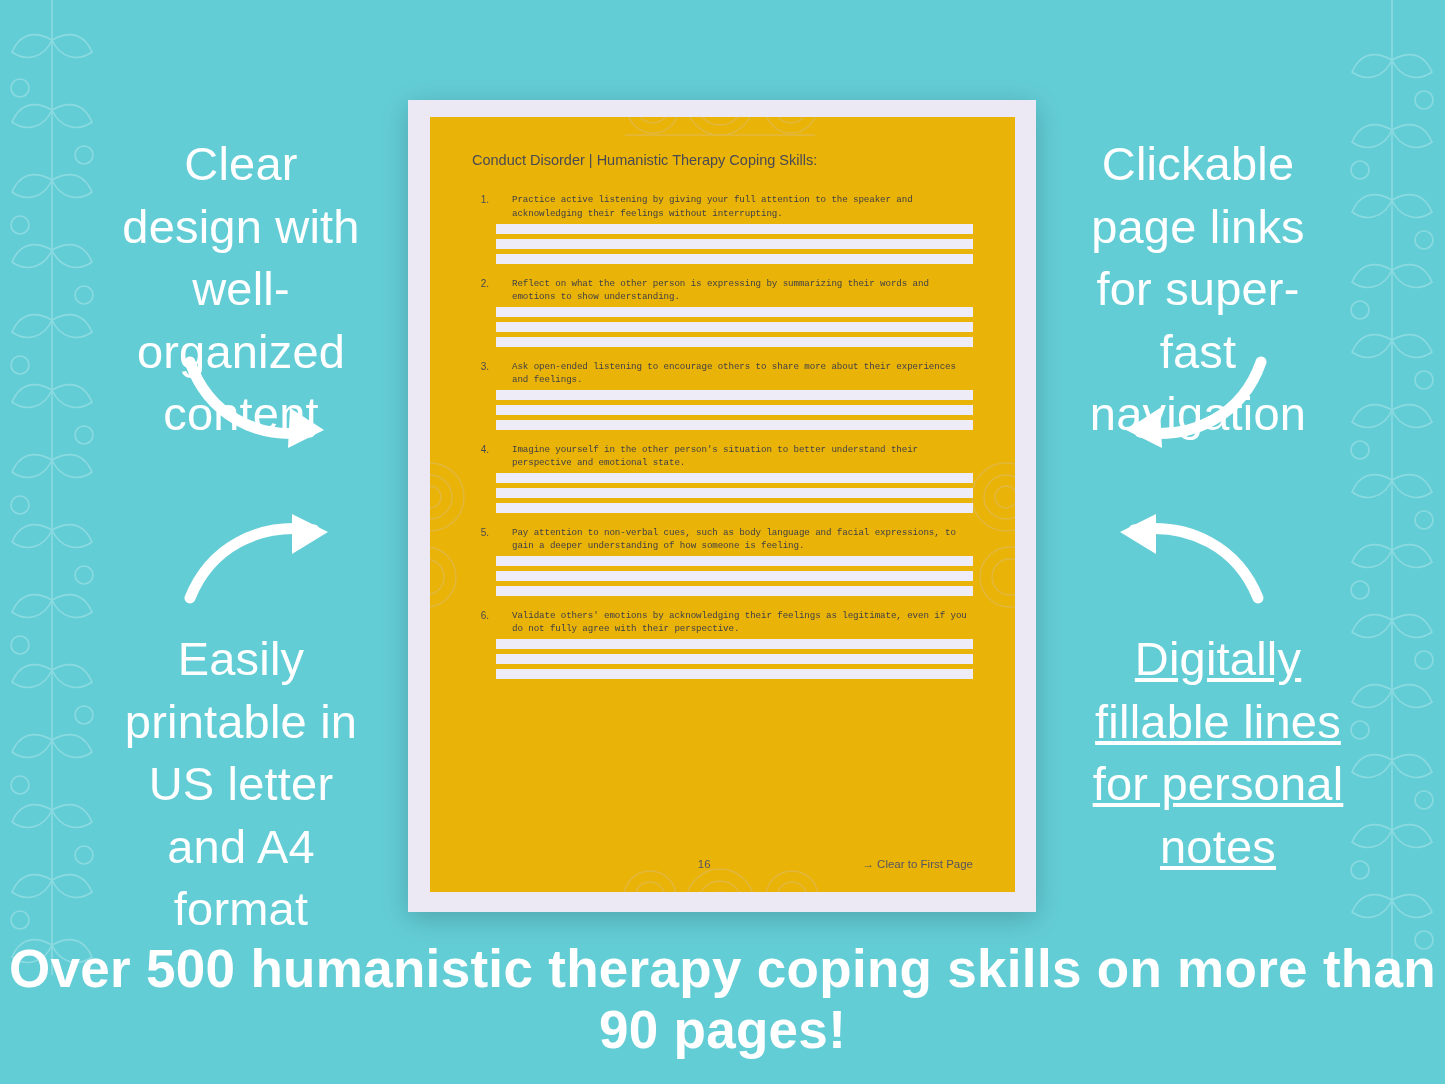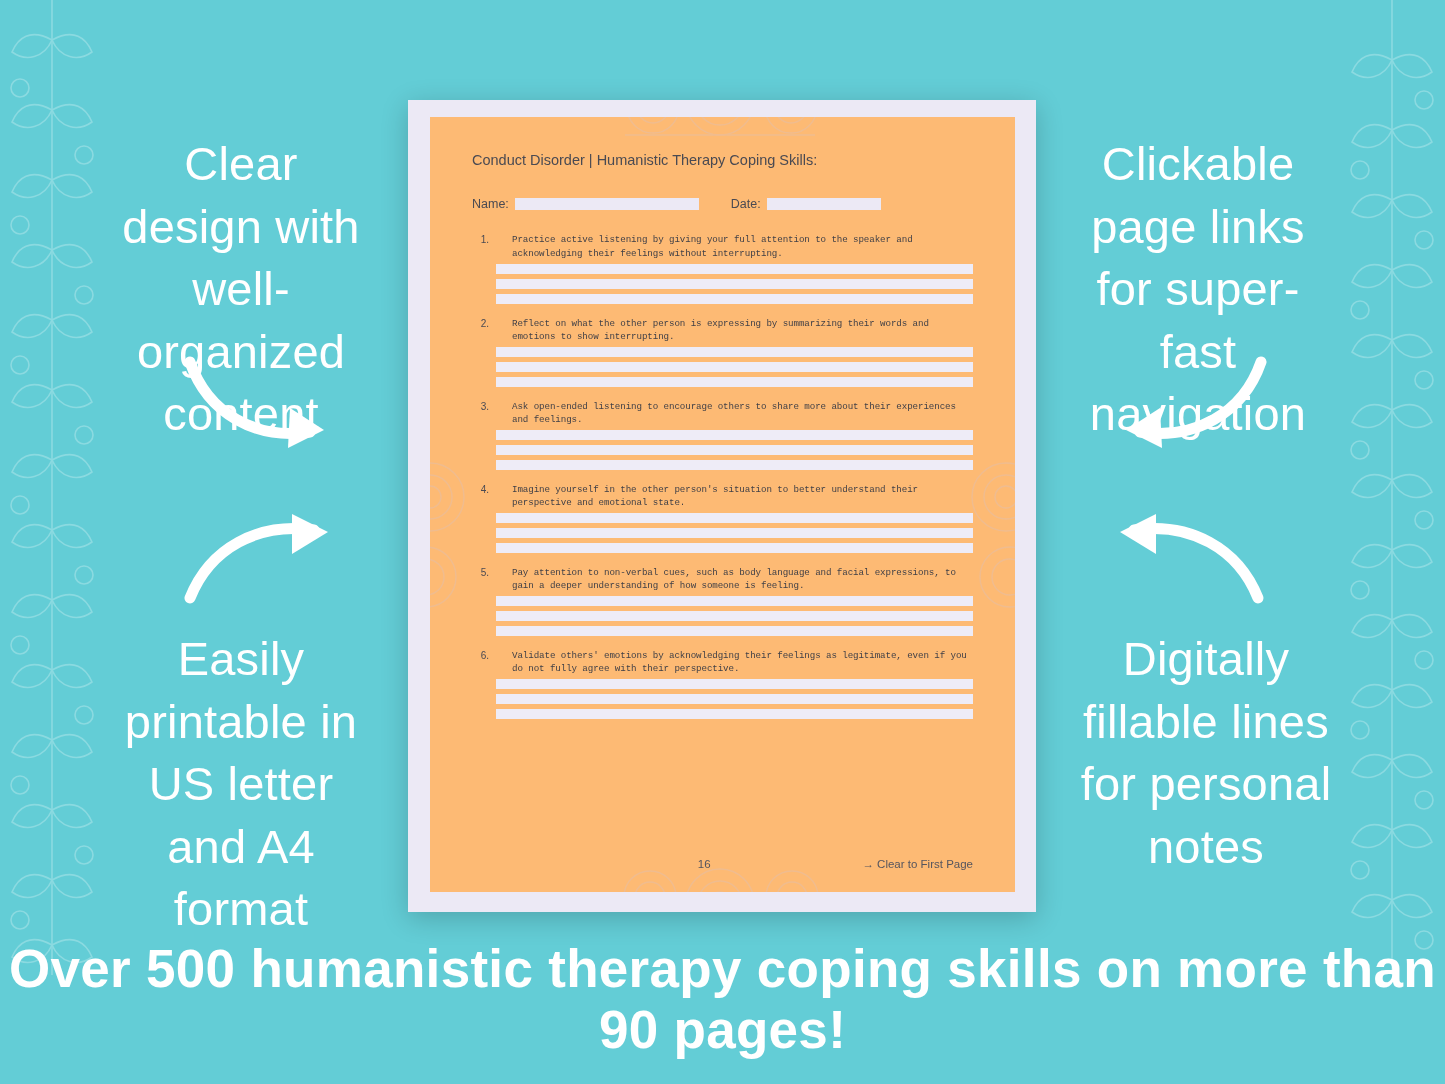--- a/index.html
+++ b/index.html
@@ -32,21 +32,21 @@
     color: #ffffff;
     font-size: 47px;
     line-height: 1.33;
     font-weight: 400;
     text-align: center;
     letter-spacing: 0.2px;
   }
   .promo-tl { left: 112px; top: 133px; width: 258px; }
   .promo-tr { right: 116px; top: 133px; width: 262px; }
   .promo-bl { left: 112px; top: 628px; width: 258px; }
-  .promo-br { right: 108px; top: 628px; width: 262px; }
+  .promo-br { right: 96px; top: 628px; width: 262px; text-decoration: underline; }
 
   .arrow {
     position: absolute;
     pointer-events: none;
   }
 
   
   .banner {
     position: absolute;
     left: 0;
@@ -68,21 +68,21 @@
     height: 812px;
     background: #ece9f5;
     box-shadow: 0 6px 26px rgba(0,0,0,0.20);
   }
   .doc-page {
     position: absolute;
     left: 430px;
     top: 117px;
     width: 585px;
     height: 775px;
-    background: #fdba74;
+    background: #eab308;
     overflow: hidden;
   }
   .doc-watermark {
     position: absolute;
     pointer-events: none;
     opacity: 0.25;
   }
 
   .doc-inner {
     position: relative;
@@ -360,46 +360,39 @@
           <circle cx="192" cy="40" r="15"></circle>
       </g>
     </svg>
   </div>
 
   <div class="doc-inner">
     <div class="doc-title">
       <div>Conduct Disorder | Humanistic Therapy Coping Skills:</div>
     </div>
 
-    <div class="meta-row">
-      <span class="meta-label">Name:</span>
-      <span class="meta-fill name"></span>
-      <span class="meta-gap"></span>
-      <span class="meta-label">Date:</span>
-      <span class="meta-fill date"></span>
-    </div>
 
     <div class="items">
 
       <div class="item">
         <div class="item-head">
           <div class="item-num">1.</div>
           <div class="item-text">Practice active listening by giving your full attention to the speaker and acknowledging their feelings without interrupting.</div>
         </div>
         <div class="lines">
           <div class="line"></div>
           <div class="line"></div>
           <div class="line"></div>
         </div>
       </div>
 
       <div class="item">
         <div class="item-head">
           <div class="item-num">2.</div>
-          <div class="item-text">Reflect on what the other person is expressing by summarizing their words and emotions to show interrupting.</div>
+          <div class="item-text">Reflect on what the other person is expressing by summarizing their words and emotions to show understanding.</div>
         </div>
         <div class="lines">
           <div class="line"></div>
           <div class="line"></div>
           <div class="line"></div>
         </div>
       </div>
 
       <div class="item">
         <div class="item-head">

